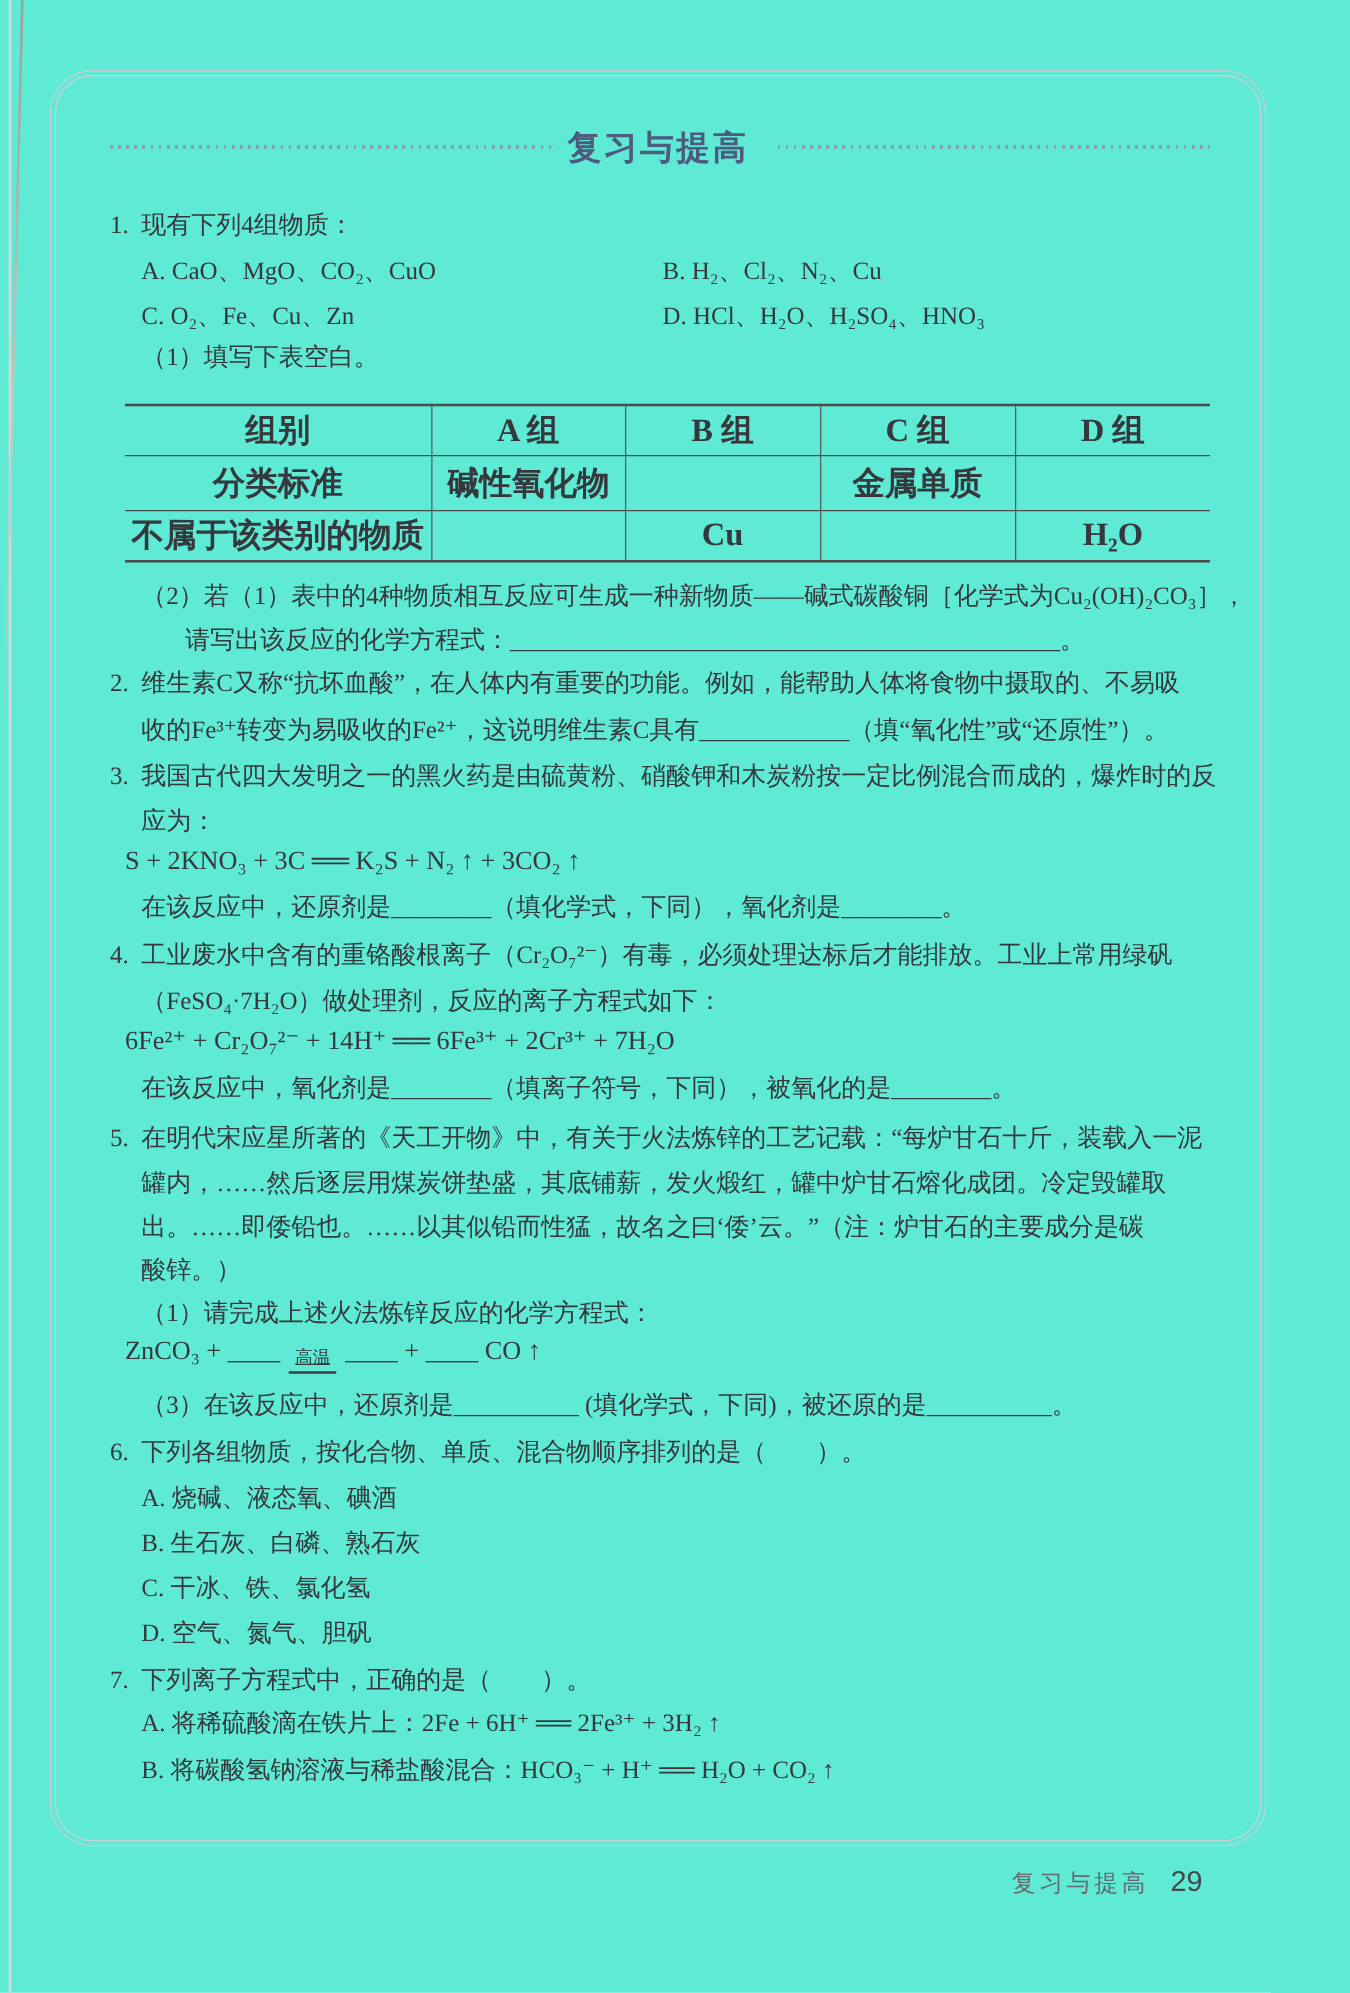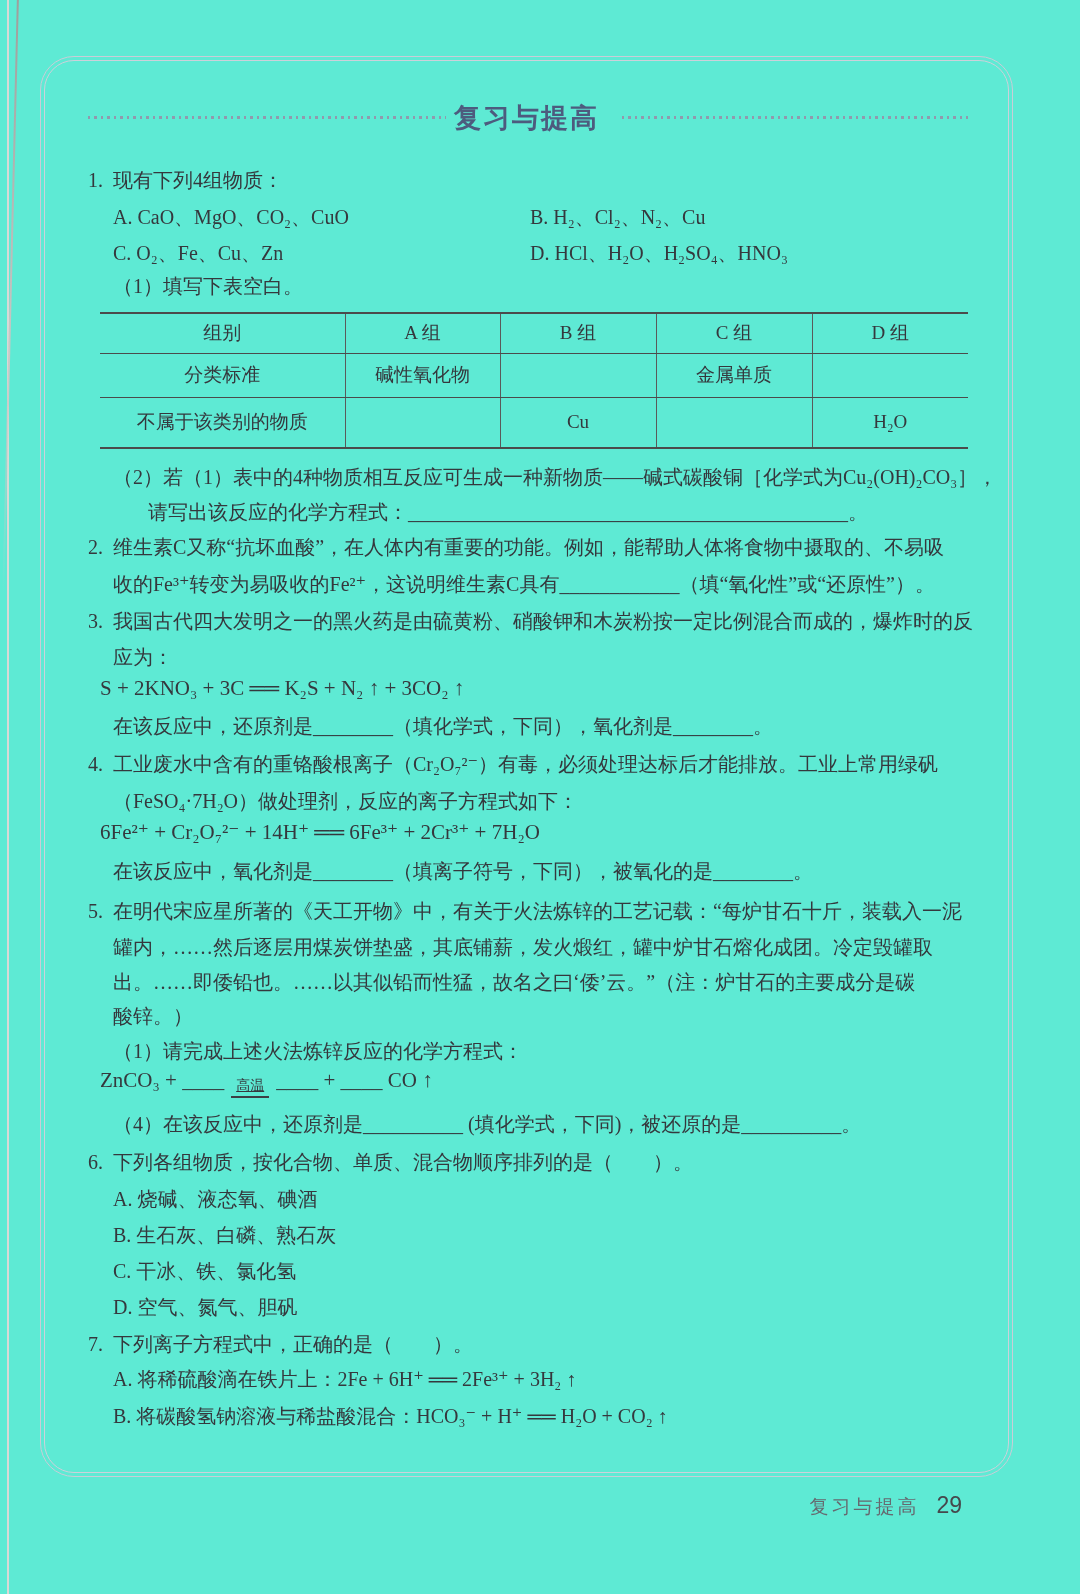--- a/index.html
+++ b/index.html
@@ -35,24 +35,24 @@
   .q-num{display:inline-block;width:25px;}
   .ind{left:113px;}
   .ind2{left:148px;}
   .optB{left:530px;}
   .eqrow{left:100px;width:868px;text-align:left;font-size:21px;}
   
   .cond{display:inline-block;vertical-align:-3px;margin:0 7px;}
   .cond-t{display:block;font-size:14px;line-height:15px;padding:0 5px 3px;
     border-bottom:2px solid #3c3f44;text-decoration:underline;}
   
-  table.cls{position:absolute;left:100px;top:312px;width:868px;
+  table.cls{position:absolute;left:100px;top:323px;width:868px;
     border-collapse:collapse;table-layout:fixed;
     border-top:2.5px solid #4b4b4b;border-bottom:2.5px solid #4b4b4b;
-    font-size:19px;}
+    font-size:26px;font-weight:bold;}
   table.cls td{text-align:center;vertical-align:middle;padding:0;color:#35383d;}
   table.cls td+td{border-left:1.2px solid #5a5a5a;}
   table.cls tr.r1 td,table.cls tr.r2 td{border-bottom:1.5px solid #4b4b4b;}
   
   .footer{position:absolute;top:1492px;left:700px;width:262px;
     display:flex;justify-content:flex-end;align-items:baseline;gap:17px;}
   .footer-label{font-size:19px;color:#66696f;letter-spacing:3px;}
   .footer-page{font-size:23px;color:#46484c;font-family:"Liberation Sans","DejaVu Sans",sans-serif;}
 </style>
 </head>
@@ -96,21 +96,21 @@
       <td>C 组</td>
       <td>D 组</td>
     </tr>
     <tr class="r2" style="height:44px">
       <td>分类标准</td>
       <td>碱性氧化物</td>
       <td></td>
       <td>金属单质</td>
       <td></td>
     </tr>
-    <tr style="height:51px">
+    <tr style="height:41px">
       <td>不属于该类别的物质</td>
       <td></td>
       <td>Cu</td>
       <td></td>
       <td>H₂O</td>
     </tr>
   </tbody>
     </table>
 
   <div class="abs ind" style="top:463px">（2）若（1）表中的4种物质相互反应可生成一种新物质——碱式碳酸铜［化学式为Cu₂(OH)₂CO₃］，</div>
@@ -138,21 +138,21 @@
   <div class="abs q-line" style="top:897px">
     <span class="q-num">5.</span><span>在明代宋应星所著的《天工开物》中，有关于火法炼锌的工艺记载：“每炉甘石十斤，装载入一泥</span>
   </div>
   <div class="abs ind" style="top:968px">出。……即倭铅也。……以其似铅而性猛，故名之曰‘倭’云。”（注：炉甘石的主要成分是碳</div>
   <div class="abs ind" style="top:933px">罐内，……然后逐层用煤炭饼垫盛，其底铺薪，发火煅红，罐中炉甘石熔化成团。冷定毁罐取</div>
   <div class="abs ind" style="top:1002px">酸锌。）</div>
   <div class="abs ind" style="top:1037px">（1）请完成上述火法炼锌反应的化学方程式：</div>
   <div class="abs eqrow" style="top:1066px">
     <span>ZnCO₃ + ____</span><span class="cond"><span class="cond-t">高温</span></span><span>____ + ____ CO ↑</span>
   </div>
-  <div class="abs ind" style="top:1110px">（4）在该反应中，还原剂是__________ (填化学式，下同)，被还原的是__________。</div>
+  <div class="abs ind" style="top:1110px">（3）在该反应中，还原剂是__________ (填化学式，下同)，被还原的是__________。</div>
 
   <div class="abs q-line" style="top:1148px">
     <span class="q-num">6.</span><span>下列各组物质，按化合物、单质、混合物顺序排列的是（　　）。</span>
   </div>
   <div class="abs ind" style="top:1185px">A. 烧碱、液态氧、碘酒</div>
   <div class="abs ind" style="top:1221px">B. 生石灰、白磷、熟石灰</div>
   <div class="abs ind" style="top:1257px">C. 干冰、铁、氯化氢</div>
   <div class="abs ind" style="top:1293px">D. 空气、氮气、胆矾</div>
 
   <div class="abs q-line" style="top:1330px">

